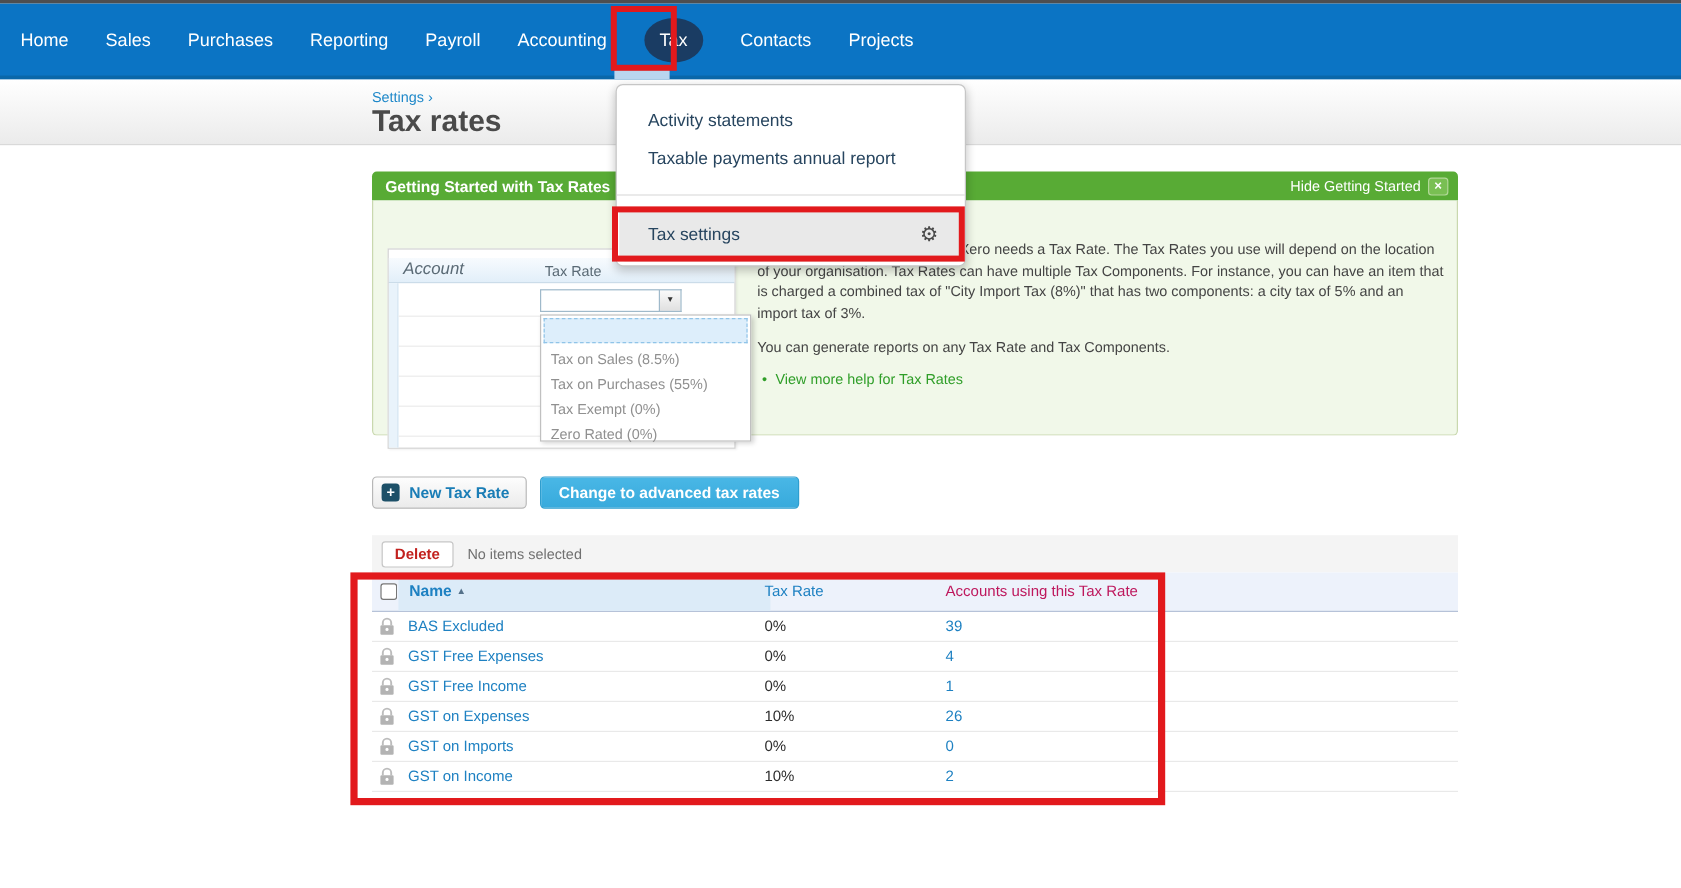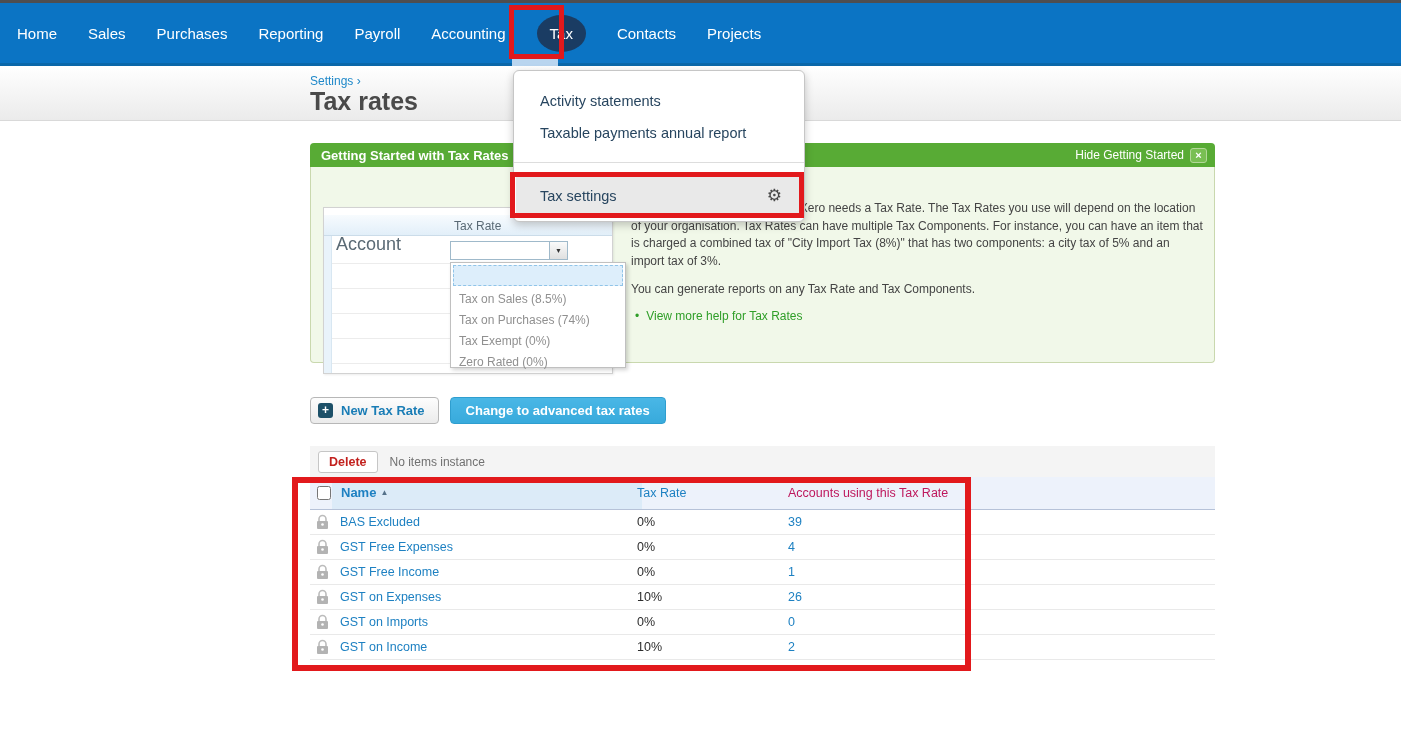--- a/index.html
+++ b/index.html
@@ -32,21 +32,21 @@
               border-radius:3px; color:#fff; font-size:11px; font-weight:bold; line-height:12px;
               text-align:center; cursor:pointer; }
   .gs-body { position:absolute; top:24px; left:0; right:0; bottom:0; background:#f1f8e9;
              border:1px solid #c9d8ae; border-top:none; border-radius:0 0 4px 4px; }
 
   
   .mini { position:absolute; left:12px; top:40px; width:290px; height:167px; background:#fff;
           border:1px solid #d2d2d2; box-shadow:1px 1px 2px rgba(0,0,0,.08); }
   .mini-head { position:absolute; top:7px; left:0; right:0; height:21px;
                background:linear-gradient(#f7fbfe,#e2eff9); border-bottom:1px solid #cbdce9; }
-  .mini-col1 { position:absolute; left:12px; top:19px; font-size:18px; color:#5a6a75; }
+  .mini-col1 { position:absolute; left:12px; top:0; font-size:14px; color:#5a6a75;font-style:italic; }
   .mini-col2 { position:absolute; left:130px; top:4px; font-size:12px; color:#5a6a75; }
   .mini-strip { position:absolute; left:0; top:28px; bottom:0; width:8px; background:#e9f3fb;
                 border-right:1px solid #d8e7f2; }
   .mini-line { position:absolute; left:8px; right:0; border-top:1px solid #ececec; }
   .mini-select { position:absolute; left:126px; top:33px; width:100px; height:19px; background:#fff;
                  border:1px solid #9fb9ca; }
   .mini-select-arrow { position:absolute; left:226px; top:33px; width:18px; height:19px;
                  background:linear-gradient(#fafafa,#e0e0e0); border:1px solid #9fb9ca; border-left:none;
                  font-size:7px; color:#333; display:flex; align-items:center; justify-content:center; cursor:pointer; }
   .mini-list { position:absolute; left:126px; top:54px; width:176px; height:106px; background:#fff;
@@ -161,21 +161,21 @@
         <div class="mini-line" style="top:55px"></div>
         <div class="mini-line" style="top:80px"></div>
         <div class="mini-line" style="top:105px"></div>
         <div class="mini-line" style="top:130px"></div>
         <div class="mini-line" style="top:155px"></div>
         <div class="mini-select"></div>
         <div class="mini-select-arrow">▼</div>
         <div class="mini-list">
           <div class="mini-list-sel"></div>
           <div class="mini-opt" style="top:26px">Tax on Sales (8.5%)</div>
-          <div class="mini-opt" style="top:47px">Tax on Purchases (74%)</div>
+          <div class="mini-opt" style="top:47px">Tax on Purchases (55%)</div>
           <div class="mini-opt" style="top:68px">Tax Exempt (0%)</div>
           <div class="mini-opt" style="top:89px">Zero Rated (0%)</div>
         </div>
       </div>
 
       <div class="gs-text">
         <p class="gs-p1">Each transaction you enter into Xero needs a Tax Rate. The Tax Rates you use will depend on the location of your organisation. Tax Rates can have multiple Tax Components. For instance, you can have an item that is charged a combined tax of "City Import Tax (8%)" that has two components: a city tax of 5% and an import tax of 3%.</p>
         <p class="gs-p2">You can generate reports on any Tax Rate and Tax Components.</p>
         <div class="gs-help">
           <span class="gs-bullet">•</span>
@@ -191,21 +191,21 @@
       <span class="plus-tile">+</span>
       <span>New Tax Rate</span>
     </button>
     <button class="btn-adv">
       <span>Change to advanced tax rates</span>
     </button>
   </div>
 
   <div class="toolbar">
     <button class="btn-delete">Delete</button>
-    <span class="toolbar-status">No items instance</span>
+    <span class="toolbar-status">No items selected</span>
   </div>
 
   <div class="thead">
     <div class="thead-name-bg"></div>
     <input type="checkbox" class="th-check" style="">
     <span class="th-name">
       <span>Name</span><span class="th-sort">▲</span>
     </span>
     <span class="th-rate">Tax Rate</span>
     <span class="th-acc">Accounts using this Tax Rate</span>

